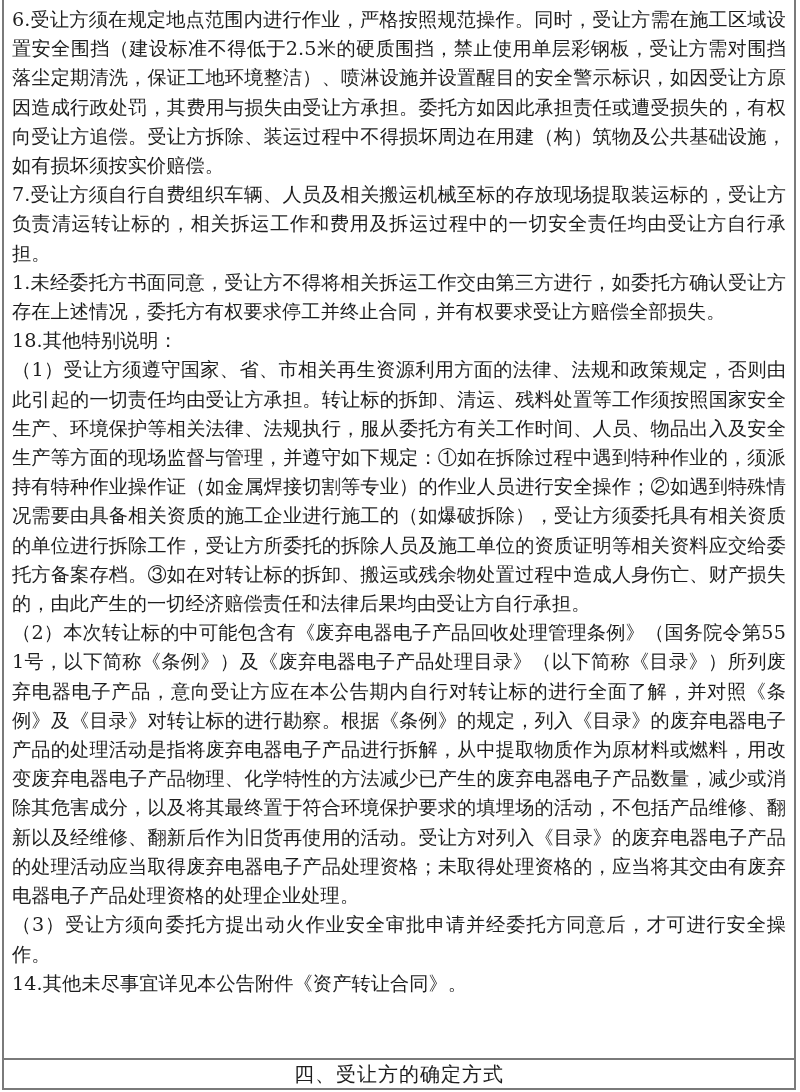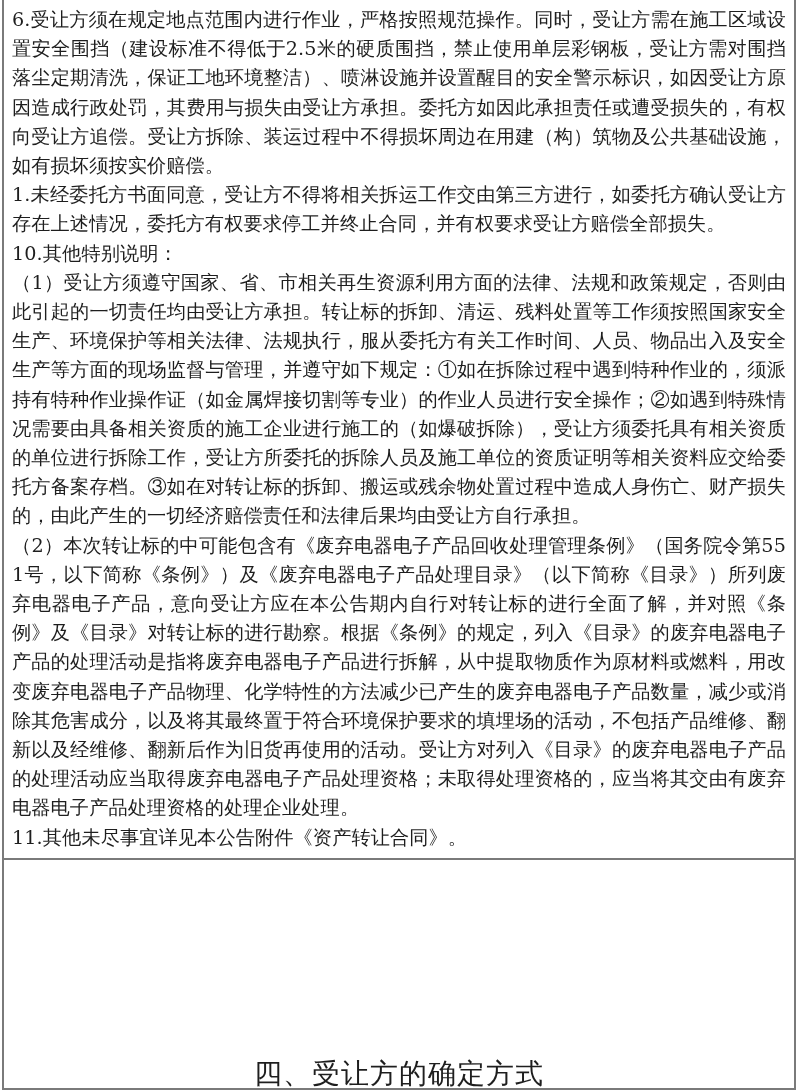--- a/index.html
+++ b/index.html
@@ -22,21 +22,21 @@
     width: 794px;
     height: 1092px;
     border: 2px solid #7a7a7a;
     box-sizing: border-box;
   }
   .content-cell {
     position: absolute;
     left: 0;
     top: 0;
     right: 0;
-    height: 860px;
+    height: 1060px;
     box-sizing: border-box;
     padding: 5px 8px 0 8px;
     border-bottom: 2px solid #7a7a7a;
   }
   .para {
     margin: 0;
     font-size: 19.2px;
     line-height: 29.2px;
     text-align: justify;
     text-align-last: left;
@@ -45,30 +45,32 @@
   }
   .section-header {
     position: absolute;
     left: 0;
     right: 0;
     top: 1060px;
     bottom: 0;
     display: flex;
     align-items: center;
     justify-content: center;
-    font-size: 28px;
+    font-size: 20px;
     letter-spacing: 1px;
   }
 </style>
 </head>
 <body>
 
 <div class="table-frame">
   <div class="content-cell">
     <p class="para">6.受让方须在规定地点范围内进行作业，严格按照规范操作。同时，受让方需在施工区域设置安全围挡（建设标准不得低于2.5米的硬质围挡，禁止使用单层彩钢板，受让方需对围挡落尘定期清洗，保证工地环境整洁）、喷淋设施并设置醒目的安全警示标识，如因受让方原因造成行政处罚，其费用与损失由受让方承担。委托方如因此承担责任或遭受损失的，有权向受让方追偿。受让方拆除、装运过程中不得损坏周边在用建（构）筑物及公共基础设施，如有损坏须按实价赔偿。</p>
+    <p class="para">7.受让方须自行自费组织车辆、人员及相关搬运机械至标的存放现场提取装运标的，受让方负责清运转让标的，相关拆运工作和费用及拆运过程中的一切安全责任均由受让方自行承担。</p>
     <p class="para">1.未经委托方书面同意，受让方不得将相关拆运工作交由第三方进行，如委托方确认受让方存在上述情况，委托方有权要求停工并终止合同，并有权要求受让方赔偿全部损失。</p>
-    <p class="para">10.其他特别说明：</p>
+    <p class="para">18.其他特别说明：</p>
     <p class="para">（1）受让方须遵守国家、省、市相关再生资源利用方面的法律、法规和政策规定，否则由此引起的一切责任均由受让方承担。转让标的拆卸、清运、残料处置等工作须按照国家安全生产、环境保护等相关法律、法规执行，服从委托方有关工作时间、人员、物品出入及安全生产等方面的现场监督与管理，并遵守如下规定：①如在拆除过程中遇到特种作业的，须派持有特种作业操作证（如金属焊接切割等专业）的作业人员进行安全操作；②如遇到特殊情况需要由具备相关资质的施工企业进行施工的（如爆破拆除），受让方须委托具有相关资质的单位进行拆除工作，受让方所委托的拆除人员及施工单位的资质证明等相关资料应交给委托方备案存档。③如在对转让标的拆卸、搬运或残余物处置过程中造成人身伤亡、财产损失的，由此产生的一切经济赔偿责任和法律后果均由受让方自行承担。</p>
     <p class="para">（2）本次转让标的中可能包含有《废弃电器电子产品回收处理管理条例》（国务院令第551号，以下简称《条例》）及《废弃电器电子产品处理目录》（以下简称《目录》）所列废弃电器电子产品，意向受让方应在本公告期内自行对转让标的进行全面了解，并对照《条例》及《目录》对转让标的进行勘察。根据《条例》的规定，列入《目录》的废弃电器电子产品的处理活动是指将废弃电器电子产品进行拆解，从中提取物质作为原材料或燃料，用改变废弃电器电子产品物理、化学特性的方法减少已产生的废弃电器电子产品数量，减少或消除其危害成分，以及将其最终置于符合环境保护要求的填埋场的活动，不包括产品维修、翻新以及经维修、翻新后作为旧货再使用的活动。受让方对列入《目录》的废弃电器电子产品的处理活动应当取得废弃电器电子产品处理资格；未取得处理资格的，应当将其交由有废弃电器电子产品处理资格的处理企业处理。</p>
-    <p class="para">11.其他未尽事宜详见本公告附件《资产转让合同》。</p>
+    <p class="para">（3）受让方须向委托方提出动火作业安全审批申请并经委托方同意后，才可进行安全操作。</p>
+    <p class="para">14.其他未尽事宜详见本公告附件《资产转让合同》。</p>
   </div>
   <div class="section-header">四、受让方的确定方式</div>
 </div>
 
 </body></html>

